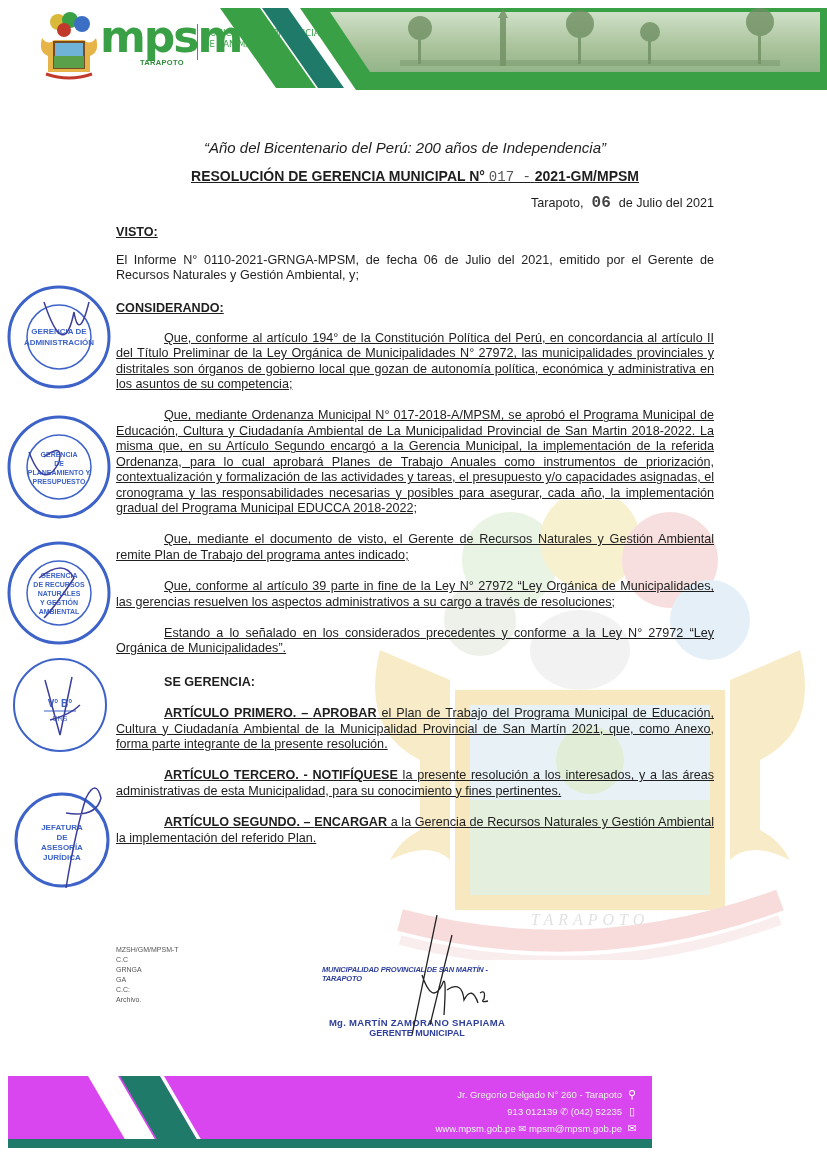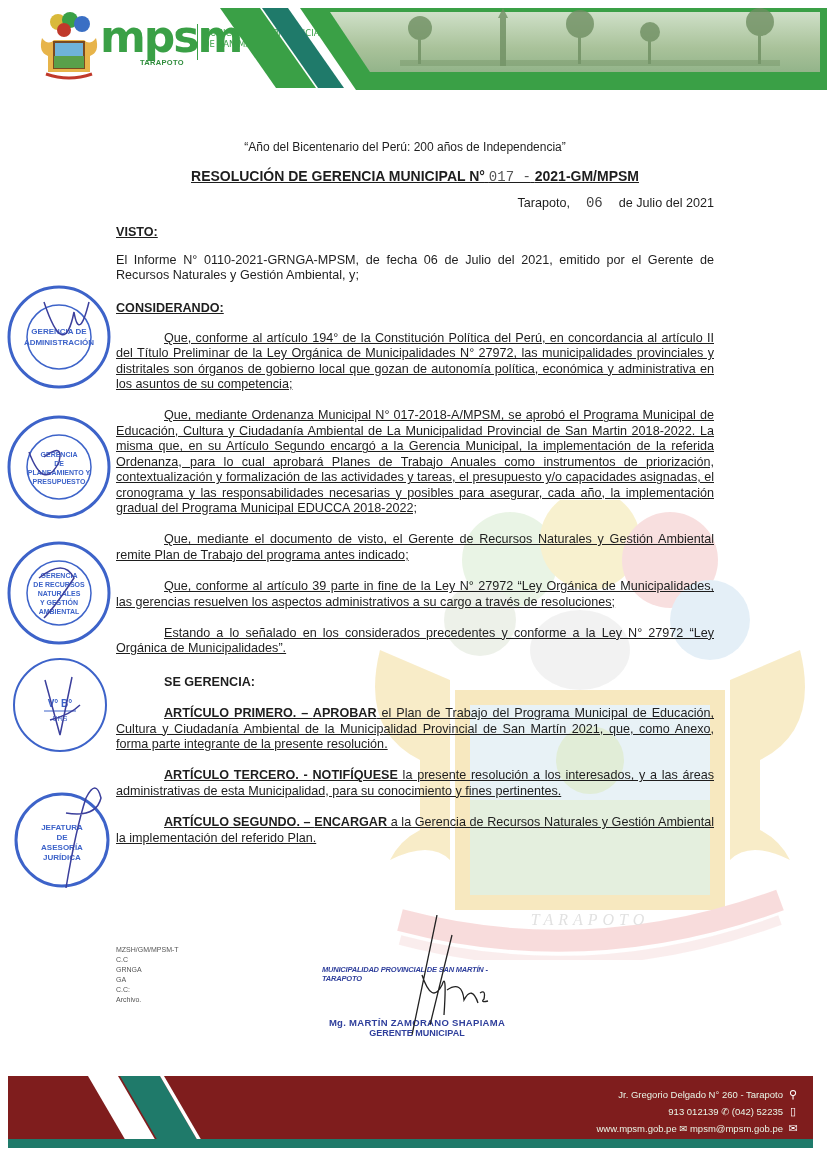--- a/index.html
+++ b/index.html
@@ -23,28 +23,28 @@
   }
   .logo-divider { position: absolute; left: 197px; top: 24px; width: 1px; height: 36px; background: #3aa046; }
   .logo-name {
     position: absolute; left: 203px; top: 28px; font-size: 8.5px; line-height: 11px;
     color: #3aa046; font-family: "DejaVu Sans", sans-serif;
   }
   .banner { position: absolute; left: 220px; top: 6px; width: 607px; height: 86px; }
 
   
   .doc { position: absolute; left: 116px; top: 140px; width: 598px; font-size: 12.6px; line-height: 15.4px; }
-  .motto { text-align: center; font-size: 12px; margin-left: -20px; }
+  .motto { text-align: center; font-style: italic; font-size: 15px; margin-left: -20px; }
   .title {
     text-align: center; font-weight: bold; text-decoration: underline;
     font-size: 14px; margin-top: 14px;
   }
   .title .num { font-family: "Liberation Mono", monospace; font-weight: normal; color: #555; text-decoration: none; }
   .place-date { text-align: right; margin-top: 10px; }
-  .place-date .day { font-family: "Liberation Mono", monospace; color: #444; font-size: 14px; margin: 0 16px; }
+  .place-date .day { font-family: "Liberation Mono", monospace; color: #444; font-size: 16px; margin: 0 8px; font-weight: bold; }
   .section-h { font-weight: bold; text-decoration: underline; margin-top: 18px; }
   p { margin: 10px 0 0 0; text-align: justify; }
   p.ind { text-indent: 48px; text-decoration: underline; }
   .b { font-weight: bold; }
   .resuelve { font-weight: bold; margin-top: 18px; padding-left: 48px; }
   .closing { text-align: center; font-weight: bold; margin-top: 16px; }
 
   .cc { position: absolute; left: 116px; top: 945px; font-size: 7px; line-height: 10px; color: #555; }
 
   
@@ -53,21 +53,21 @@
   .sig-name { color: #2f3f9c; font-weight: bold; font-size: 9.5px; text-align: center; margin-top: 34px; letter-spacing: 0.3px; }
   .sig-role { color: #2f3f9c; font-weight: bold; font-size: 9px; text-align: center; }
 
   
   .stamp { position: absolute; }
 
   
   .watermark { position: absolute; left: 360px; top: 500px; width: 460px; height: 460px; opacity: 0.55; pointer-events: none; }
 
   
-  .footer { position: absolute; left: 8px; top: 1076px; width: 805px; height: 72px; background: #7f1d1d; overflow: hidden; }
+  .footer { position: absolute; left: 8px; top: 1076px; width: 644px; height: 72px; background: #d946ef; overflow: hidden; }
   .footer-band { position: absolute; left: 0; bottom: 0; width: 805px; height: 9px; background: #1f7a6a; }
   .footer-stripes { position: absolute; left: 0; top: 0; width: 220px; height: 72px; }
   .footer-info {
     position: absolute; right: 14px; top: 10px; text-align: right;
     font-size: 9.5px; line-height: 17px; color: #e8f5e6;
   }
   .footer-info .ic { display: inline-block; width: 12px; text-align: center; margin-left: 4px; color: #fff; font-size: 11px; }
 </style>
 </head>
 <body>

